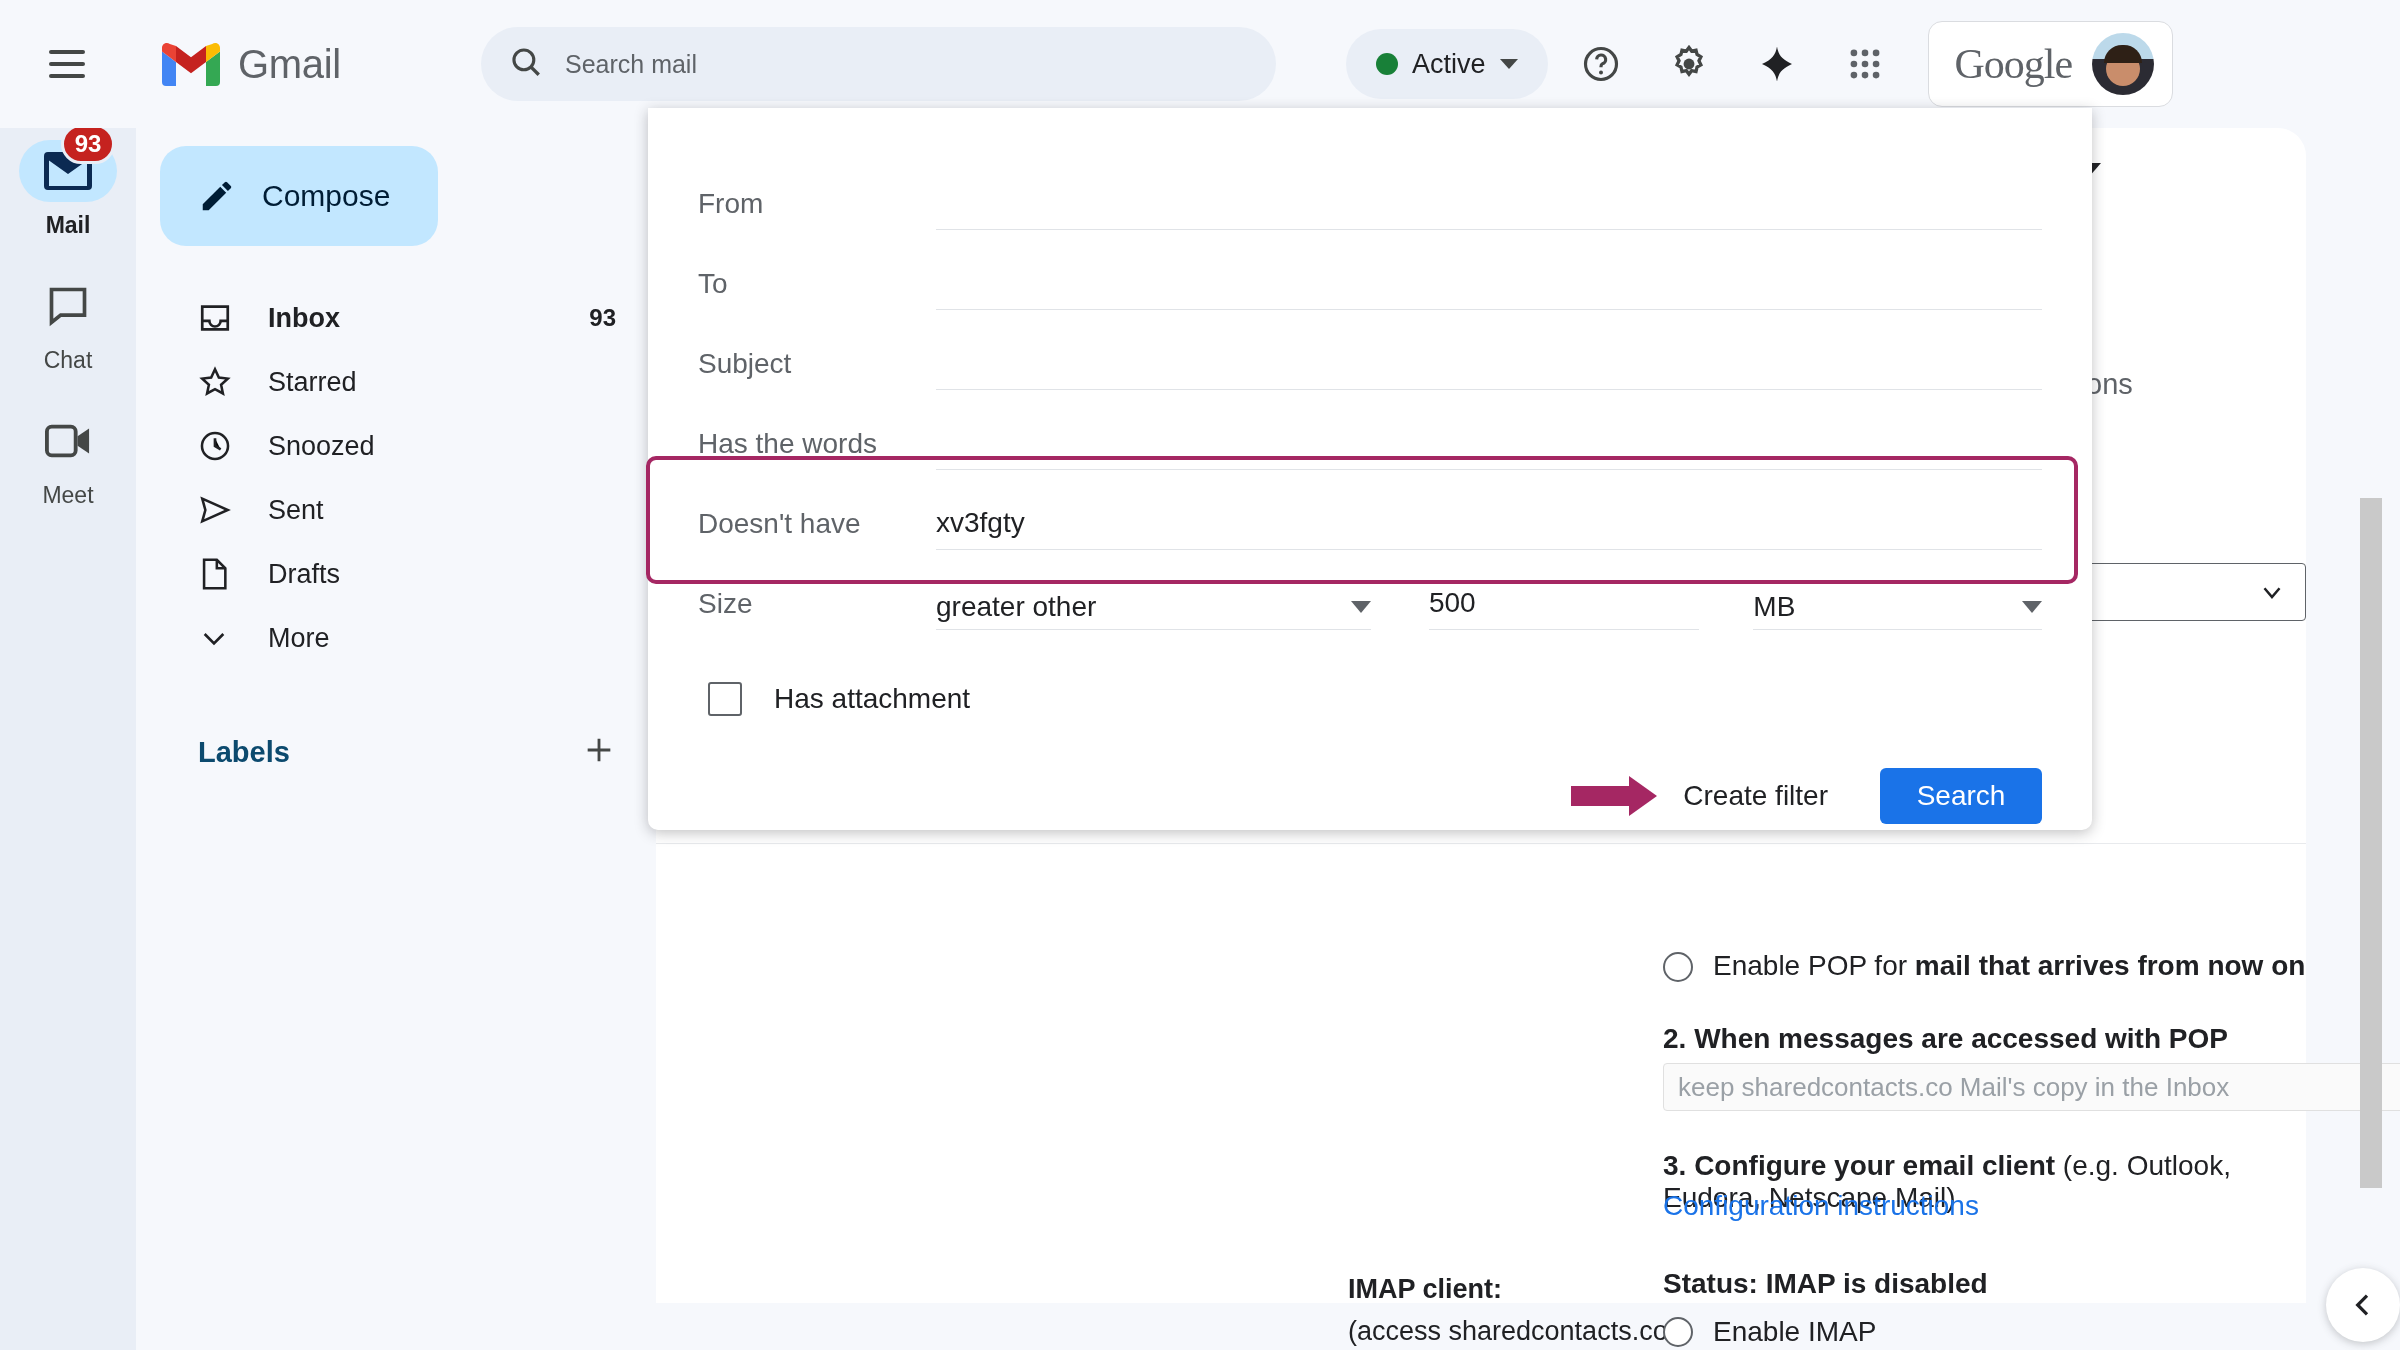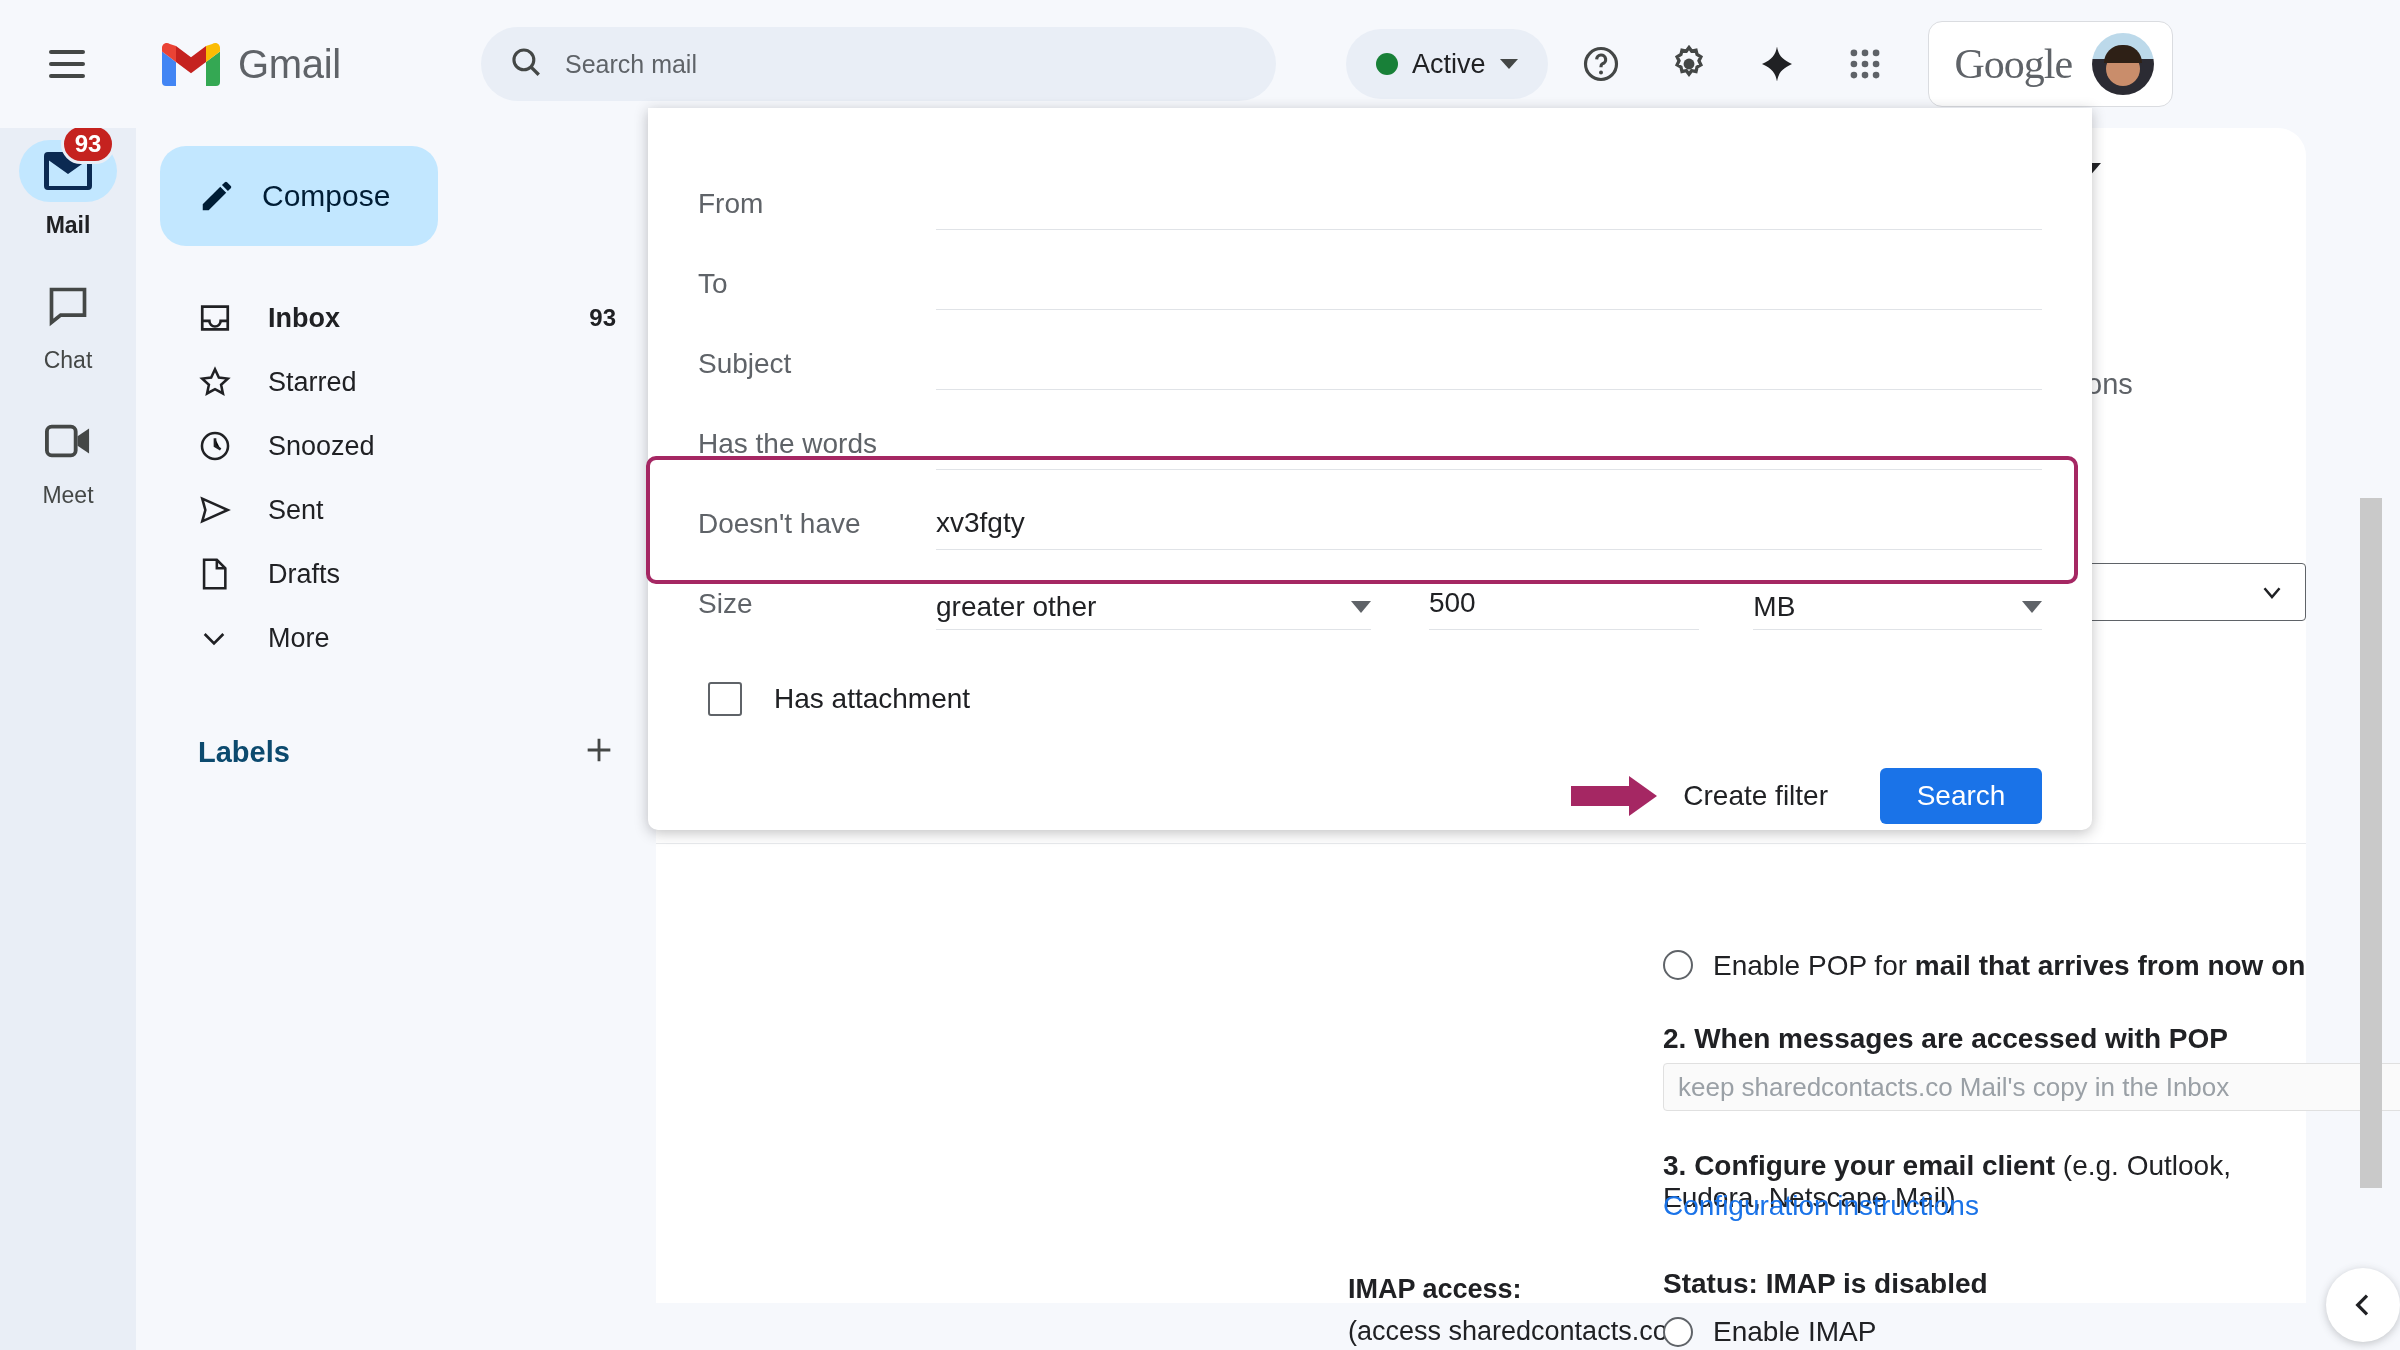--- a/index.html
+++ b/index.html
@@ -132,21 +132,21 @@
 
   .bg-partial-text { position:absolute; left: 1430px; top: 240px; font-size: 29px; color:#5f6368; }
   .bg-select {
     position:absolute; left:1290px; top:435px; width: 360px; height:58px;
     border:1px solid #5f6368; border-radius:4px; background:#fff;
     display:flex; align-items:center; justify-content:flex-end; padding-right:18px; font-size:27px; color:#202124;
   }
   .bg-select .val { margin-right:auto; padding-left:18px; }
   .hr-line { position:absolute; left:0; top:715px; width:1650px; height:1px; background:#e8eaed; }
 
-  .pop-radio-row { position:absolute; left: 1007px; top: 822px; display:flex; align-items:flex-start; gap:20px; }
+  .pop-radio-row { position:absolute; left: 1007px; top: 822px; display:flex; align-items:flex-end; gap:20px; }
   .radio {
     width:30px; height:30px; border-radius:50%; border:2px solid #5f6368; background:#fff;
     display:inline-block; position:relative; flex:none; cursor:pointer;
   }
   .txt { font-size:28px; color:#202124; }
   .txt b { font-weight:bold; }
 
   .sec2-title { position:absolute; left:1007px; top:895px; font-size:28px; color:#202124; font-weight:bold; }
   .pop-select {
     position:absolute; left:1007px; top:935px; width: 795px; height: 48px;
@@ -344,21 +344,21 @@
 
       <div class="sec2-title">2. When messages are accessed with POP</div>
       <div class="pop-select">
         <span>keep sharedcontacts.co Mail's copy in the Inbox</span>
 
       </div>
 
       <div class="sec3-title"><b>3. Configure your email client</b><span> (e.g. Outlook, Eudora, Netscape Mail)</span></div>
       <div class="cfg-link">Configuration instructions</div>
 
-      <div class="imap-left"><b>IMAP access:</b><br><span>(access sharedcontacts.co Mail from other clients using IMAP)</span></div>
+      <div class="imap-left"><b>IMAP client:</b><br><span>(access sharedcontacts.co Mail from other clients using IMAP)</span></div>
       <div class="imap-status">Status: IMAP is disabled</div>
       <div class="imap-r1">
         <span class="radio"></span>
         <span class="txt">Enable IMAP</span>
       </div>
 
     </div>
 
     <div class="scrollbar"></div>
   </div>

